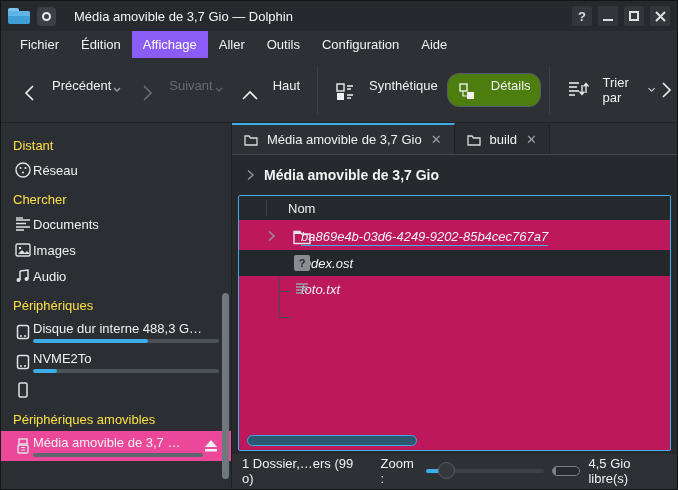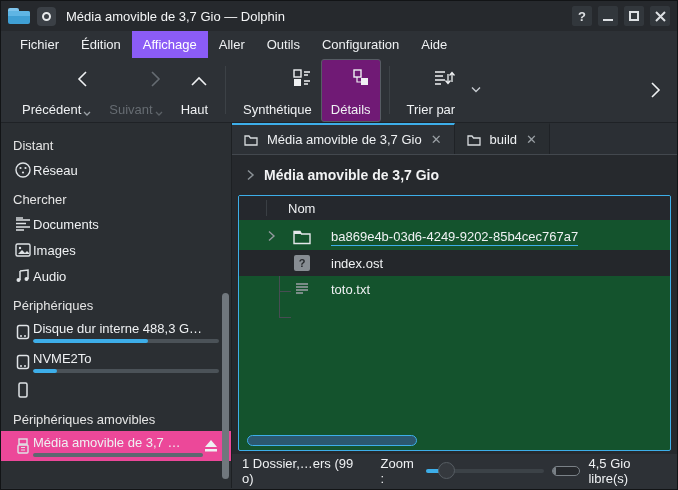--- a/index.html
+++ b/index.html
@@ -8,45 +8,45 @@
     font-family:"Liberation Sans",sans-serif;color:#eff1f3;
     border:1px solid #121416;overflow:hidden;}
   
   .titlebar{height:30px;background:#26292d;display:flex;align-items:center;padding:0 6px;gap:6px;}
   .app-icon{width:24px;height:20px;position:relative;flex:none;}
   .app-icon .flap{position:absolute;left:1px;top:2px;width:11px;height:5px;background:#7fc4ec;border-radius:2px 2px 0 0;}
   .app-icon .body1{position:absolute;left:1px;top:5px;width:22px;height:13px;background:#3f9fd4;border-radius:2px;}
   .app-icon .shine{position:absolute;left:1px;top:5px;width:22px;height:5px;background:#5fb5e4;border-radius:2px 2px 0 0;}
   .win-badge{width:19px;height:19px;background:#3b4046;border-radius:4px;display:flex;align-items:center;justify-content:center;flex:none;}
   .win-badge .ring{width:9px;height:9px;border:2px solid #e8eaec;border-radius:50%;}
-  .title-text{font-size:13px;color:#f4f5f6;margin-left:4px;white-space:nowrap;}
+  .title-text{font-size:13px;color:#f4f5f6;margin-left:12px;white-space:nowrap;}
   .win-controls{margin-left:auto;display:flex;gap:4px;}
   .wc-btn{width:22px;height:22px;background:#32373c;border:1px solid #26292d;border-radius:3px;
     display:flex;align-items:center;justify-content:center;color:#dde0e3;font-size:13px;font-weight:bold;}
   .glyph-min{width:10px;height:2px;background:#dde0e3;margin-top:8px;}
   .glyph-max{width:10px;height:10px;border:2px solid #dde0e3;}
   
   .menubar{height:27px;background:#2d3136;display:flex;align-items:stretch;padding-left:8px;font-size:13px;}
   .menu-item{padding:0 11px;line-height:27px;color:#eff1f3;}
   .menu-item.active{background:#8b5cf6;color:#ffffff;}
   
   .toolbar{height:65px;background:#2d3136;border-bottom:1px solid #1f2226;display:flex;align-items:center;padding:0 12px;}
-  .tbtn{display:flex;flex-direction:column;align-items:flex-end;justify-content:center;padding:4px 9px;gap:14px;font-size:13px;position:relative;}
+  .tbtn{display:flex;flex-direction:row;align-items:flex-start;justify-content:center;padding:4px 9px;gap:14px;font-size:13px;position:relative;}
   .tbtn .iconbox{height:24px;display:flex;align-items:flex-end;justify-content:center;}
   .tbtn.disabled{color:#666c72;}
-  .tbtn.selected{background:#701a75;border:1px solid #565c63;border-radius:3px;}
+  .tbtn.selected{background:#4d7c0f;border:1px solid #565c63;border-radius:12px;}
   .lblrow{display:flex;align-items:flex-end;gap:2px;}
   .tb-sep{width:1px;height:48px;background:#3c4146;margin:0 8px;flex:none;}
   .sort-wrap{display:flex;align-items:center;}
   .overflow-btn{margin-left:auto;display:flex;align-items:center;padding:4px;}
   
   .bodyrow{display:flex;height:365px;}
   
   .sidebar{width:231px;flex:none;background:#2b2f33;border-right:1px solid #1d2023;position:relative;padding-top:12px;font-size:13px;overflow:hidden;}
-  .side-header{height:22px;line-height:22px;padding:0 12px;color:#e5e5e5;}
+  .side-header{height:22px;line-height:22px;padding:0 12px;color:#fde047;}
   .side-item{display:flex;align-items:center;gap:0;padding:0 12px;height:26px;}
   .side-item.tall{height:30px;}
   .side-item .sicon{width:20px;display:flex;justify-content:center;flex:none;}
   .side-item .scol{flex:1;min-width:0;display:flex;flex-direction:column;justify-content:center;gap:3px;}
   .side-item .slabel{white-space:nowrap;overflow:hidden;}
   .usage-track{height:4px;background:#4b5258;border-radius:2px;overflow:hidden;}
   .usage-fill{height:100%;background:#3daee9;border-radius:2px;}
   .side-item.selected{background:#ec4899;}
   .side-item.selected .usage-track{background:#5d6870;}
   .side-gap{height:6px;}
@@ -56,32 +56,32 @@
   .main{flex:1;display:flex;flex-direction:column;background:#26292d;min-width:0;}
   .tabbar{height:32px;display:flex;background:#2b2f34;border-bottom:1px solid #43484e;align-items:stretch;}
   .tab{display:flex;align-items:center;gap:9px;padding:0 12px;font-size:13px;border-top:2px solid transparent;border-right:1px solid #1f2226;}
   .tab.active{background:#2d3136;border-top:2px solid #3daee9;}
   .tab.inactive{background:#292d31;}
   .tab-close{color:#9aa0a5;font-size:13px;display:flex;align-items:center;}
   .crumb-row{height:40px;display:flex;align-items:center;padding:0 14px;gap:9px;background:#26292d;}
   .crumb-text{font-weight:bold;font-size:14px;color:#f2f3f4;}
   
   .view-wrap{flex:1;padding:0 6px;}
-  .fileview{position:relative;height:256px;border:1px solid #3daee9;border-radius:2px;background:#14532d;overflow:hidden;}
+  .fileview{position:relative;height:256px;border:1px solid #3daee9;border-radius:2px;background:#be185d;overflow:hidden;}
   .fv-header{height:24px;background:#25282d;position:relative;display:flex;align-items:center;font-size:13px;}
   .fv-header .coldiv{position:absolute;left:27px;top:4px;bottom:4px;width:1px;background:#3a3f44;}
   .fv-header .colname{padding-left:49px;color:#eff1f3;}
   .rows{position:absolute;left:0;right:0;top:28px;}
   .frow{height:26px;display:flex;align-items:center;position:relative;font-size:13px;}
   .frow.alt{background:#24272b;}
   .fname{color:#eff1f3;white-space:nowrap;}
   .fname.hovered{border-bottom:1px solid #3daee9;padding-bottom:1px;}
   .expander{position:absolute;left:28px;top:6px;}
   .ficon{position:absolute;left:54px;top:4px;width:18px;height:18px;display:flex;align-items:center;justify-content:center;}
-  .fname-pos{margin-left:92px;}
+  .fname-pos{margin-left:62px;font-style:italic;}
   .unknown-badge{width:16px;height:16px;background:#878d93;border-radius:2px;color:#26292d;
     font-size:11px;font-weight:bold;display:flex;align-items:center;justify-content:center;}
   .guide{position:absolute;background:transparent;}
   .guide.v{left:40px;top:46px;width:1px;height:47px;background:#474d53;}
   .guide.h1{left:46px;top:39px;width:8px;height:1px;background:#474d53;}
   .guide.h2{left:40px;top:67px;width:12px;height:1px;background:#474d53;}
   .guide.h3{left:40px;top:93px;width:12px;height:1px;background:#474d53;}
   .h-scrollbar{position:absolute;left:8px;bottom:4px;width:170px;height:11px;border:1px solid #3daee9;border-radius:6px;background:#2c586f;}
   
   .statusbar{height:34px;display:flex;align-items:center;padding:0 10px;background:#2d3136;font-size:13px;gap:8px;}

